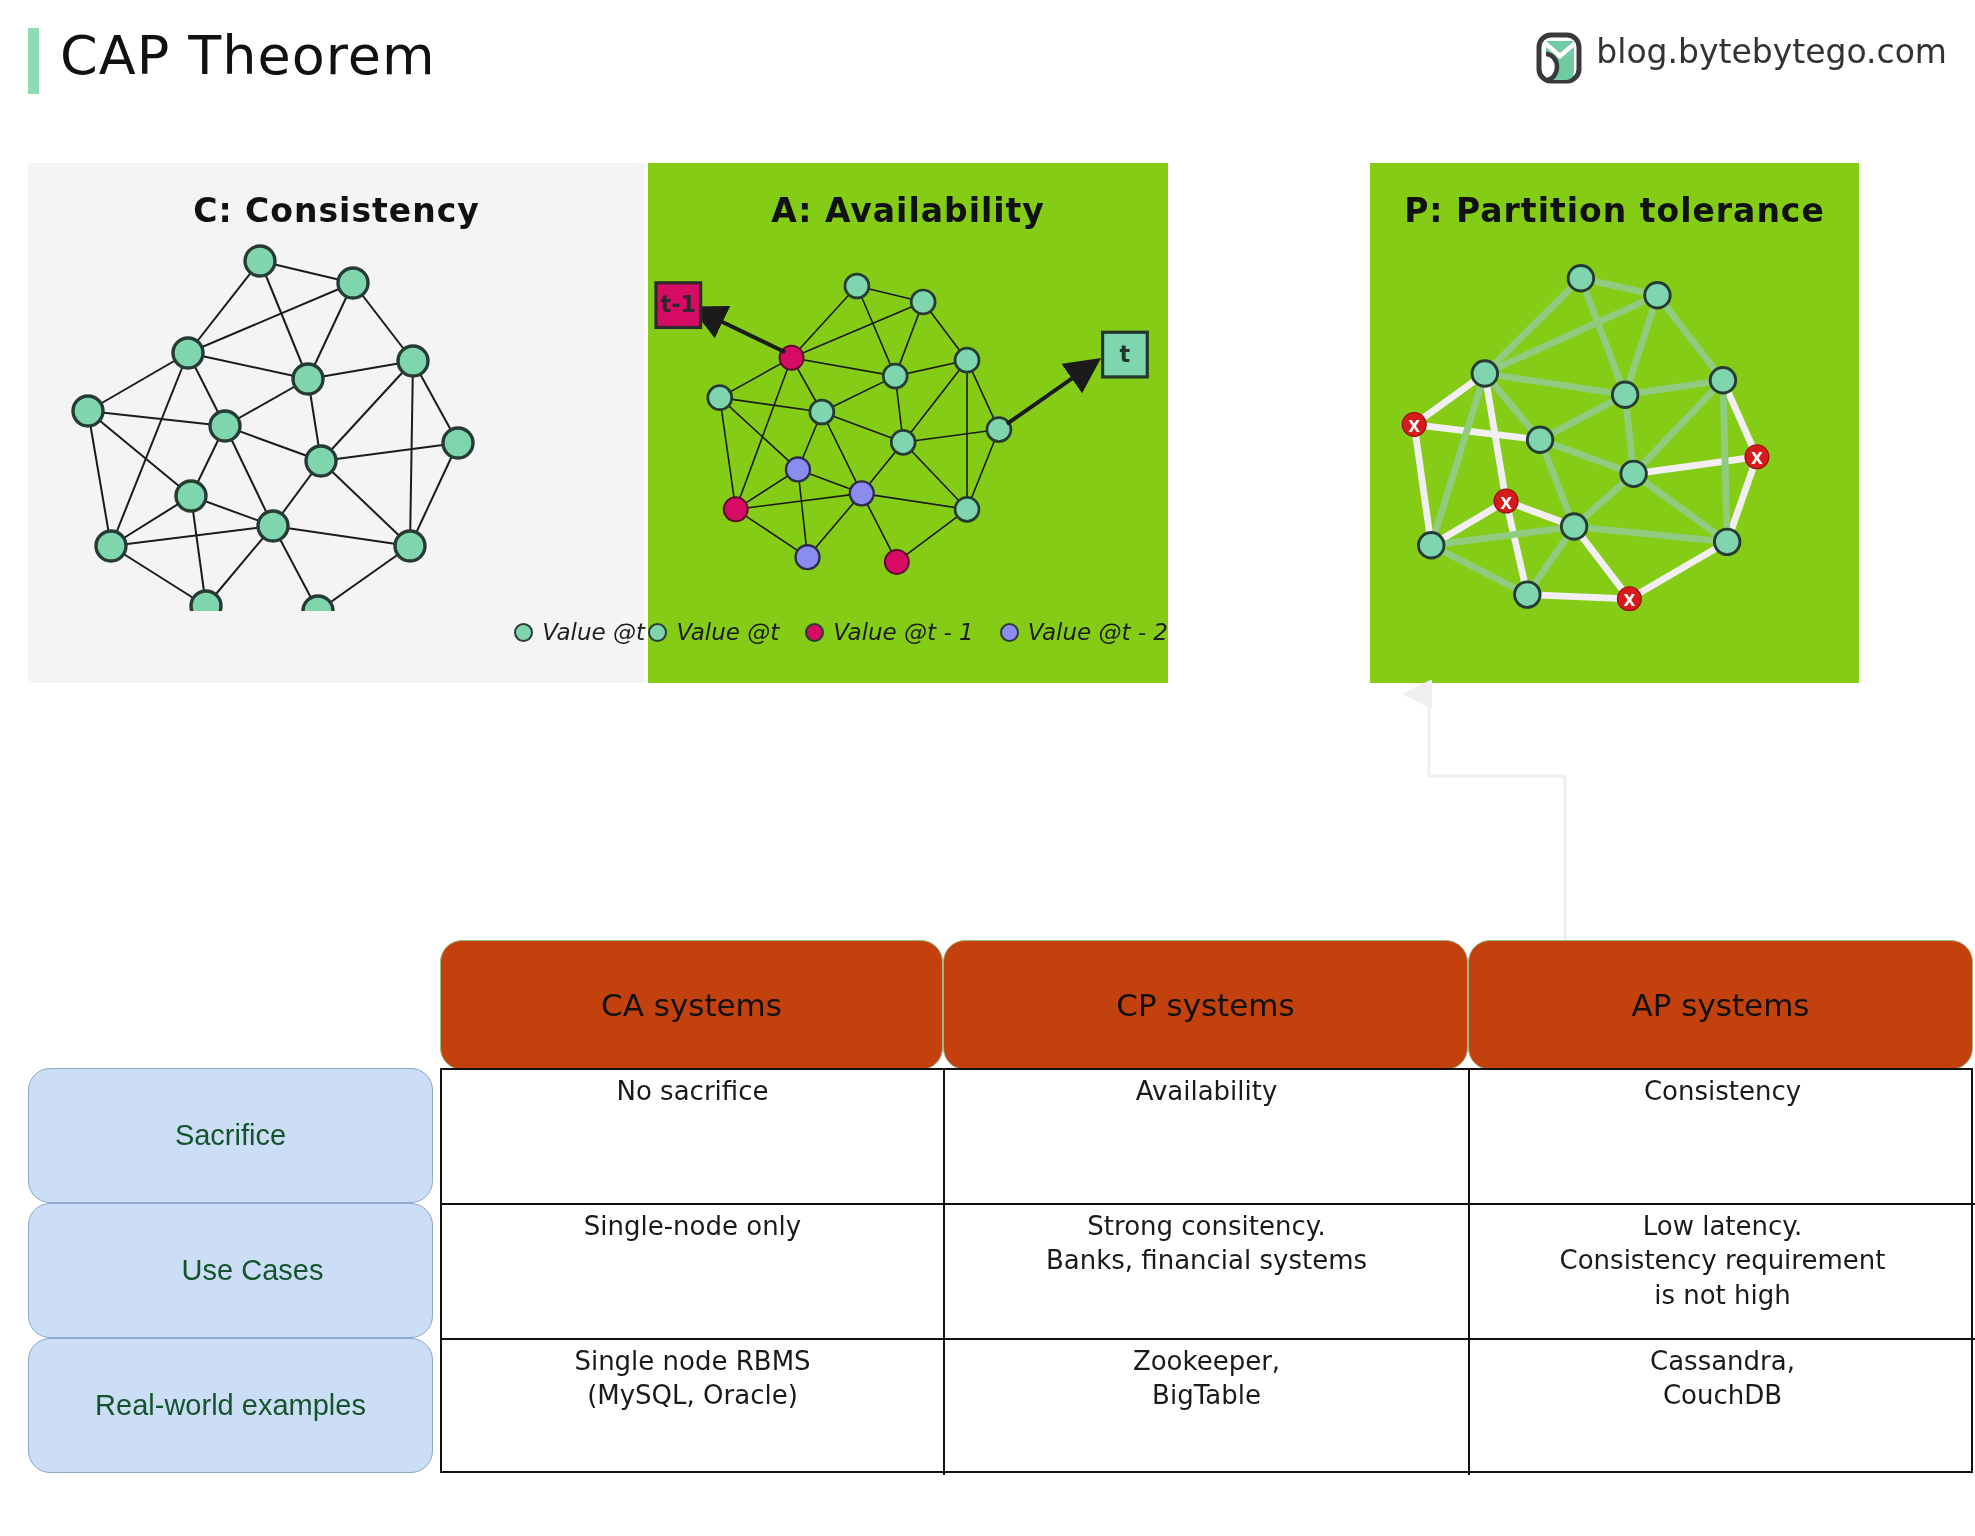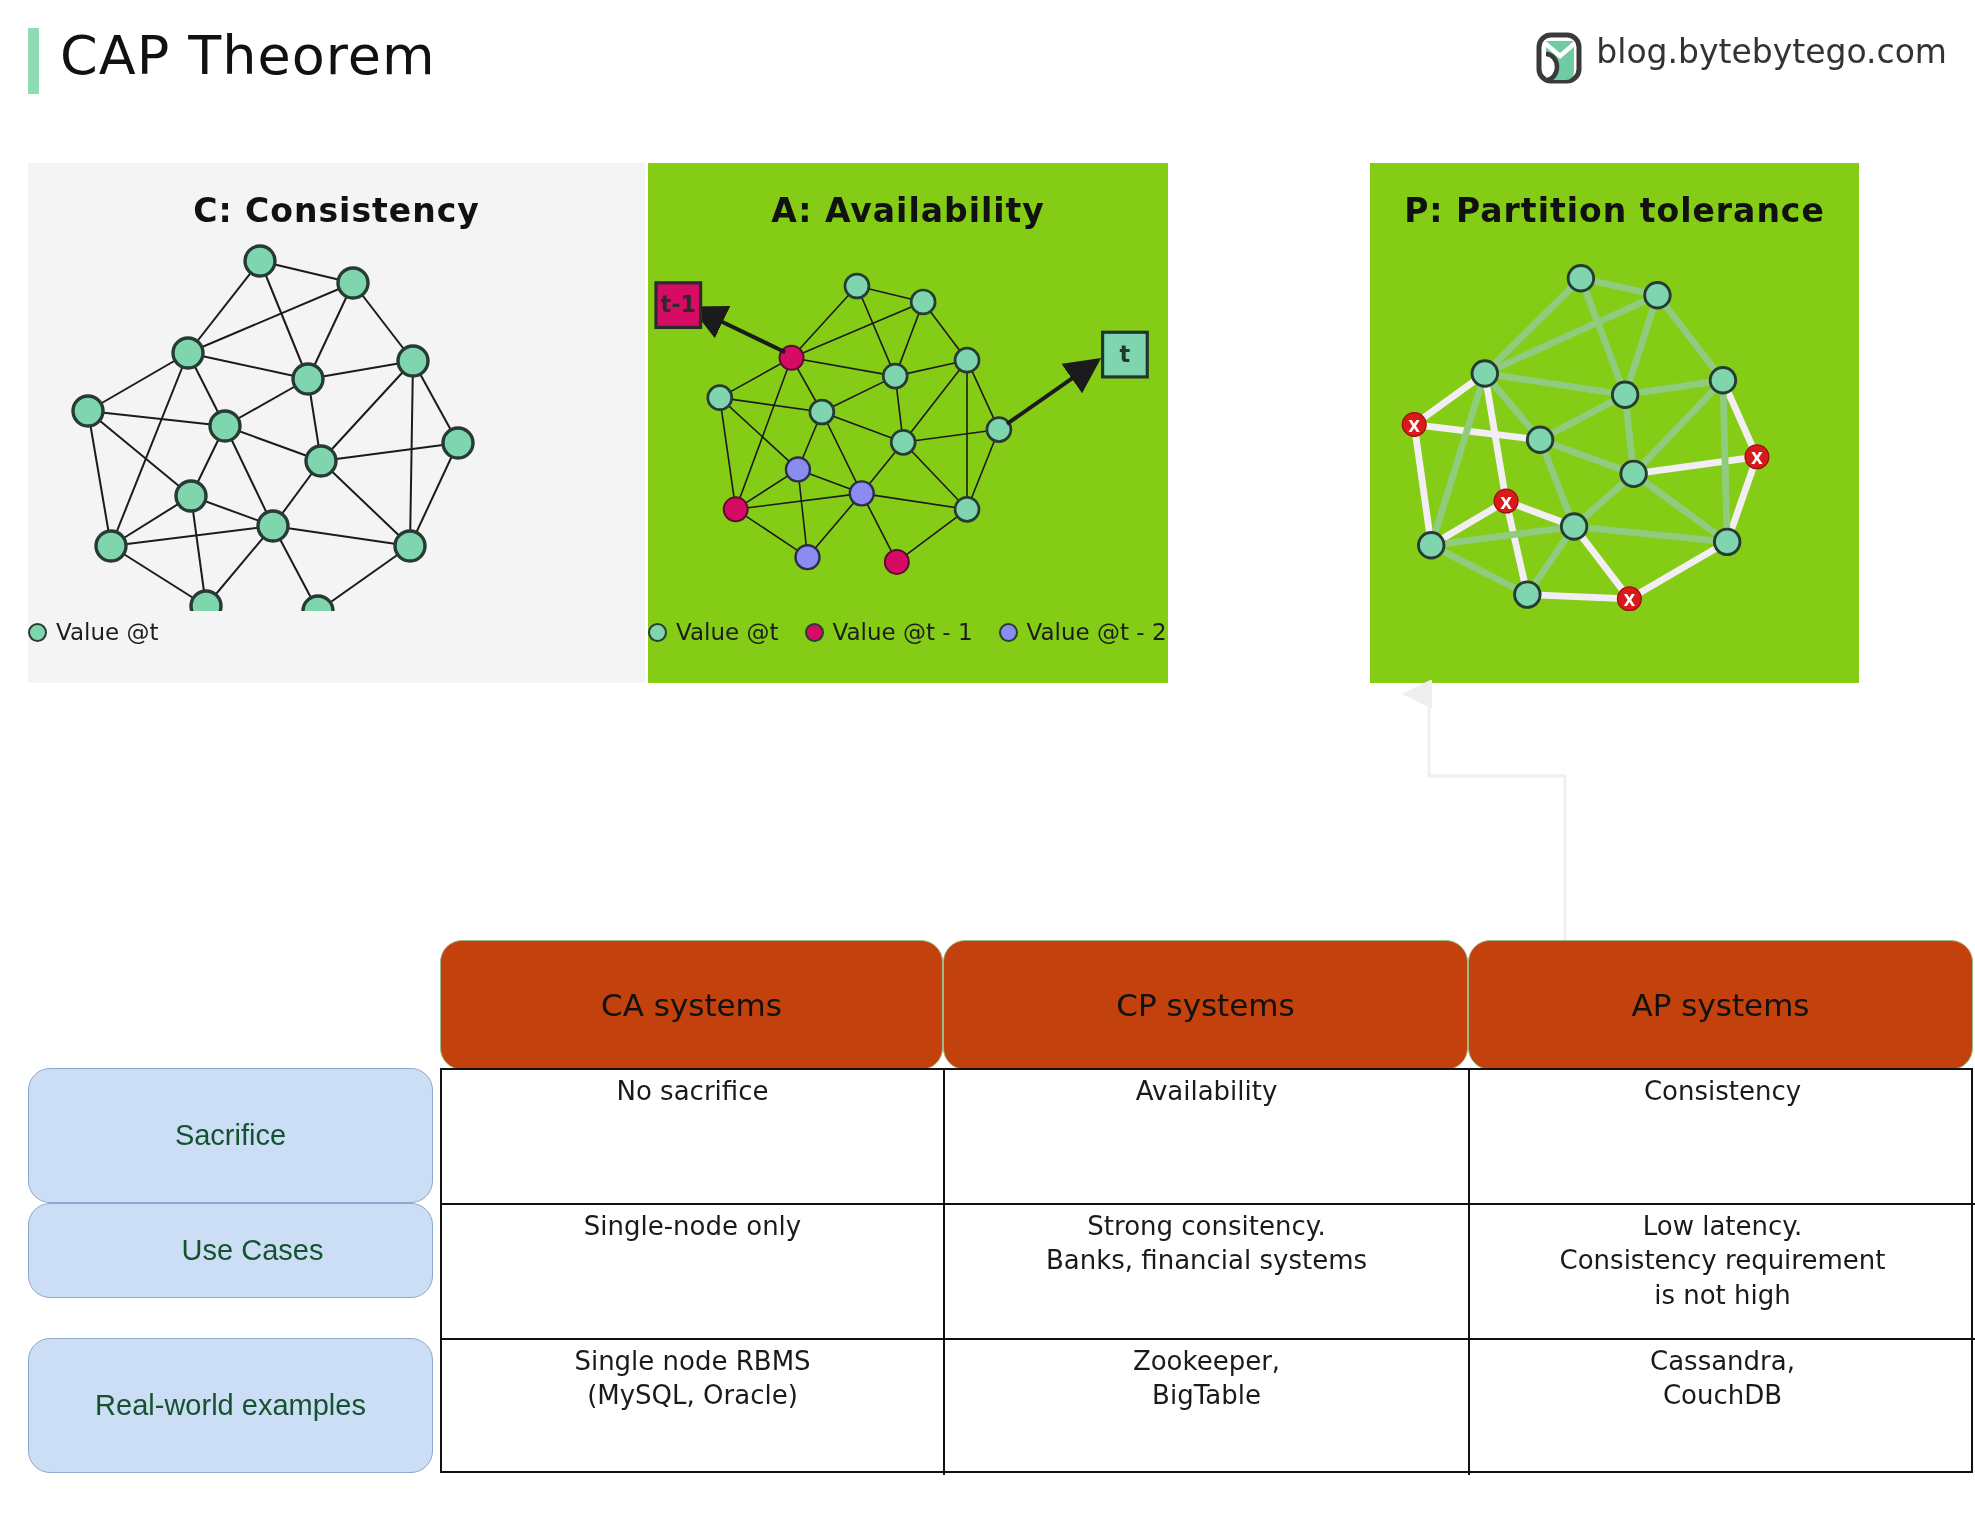--- a/index.html
+++ b/index.html
@@ -77,23 +77,24 @@
     left: 0; top: 58px;
     width: 100%;
     height: 390px;
     display: block;
   }
   .legend {
     position: absolute;
     left: 0; right: 0;
     bottom: 38px;
     display: flex;
-    justify-content: flex-start;
+    justify-content: flex-end;
     align-items: center;
     gap: 26px;
+    font-style: italic;
   }
   .legend-item { display: flex; align-items: center; gap: 9px; }
   .legend-dot {
     width: 19px; height: 19px;
     border-radius: 50%;
     border: 2.5px solid #2b3b35;
     box-sizing: border-box;
   }
   .legend-label {
     font-family: "DejaVu Sans", sans-serif;
@@ -142,21 +143,21 @@
     justify-content: center;
     box-sizing: border-box;
   }
   .row-label-text {
     font-family: Liberation Sans, sans-serif;
     font-size: 29px;
     color: #14532d;
     white-space: nowrap;
   }
   #rowl-0 { top: 128px; height: 135px; }
-  #rowl-1 { top: 263px; height: 95px; padding-left: 44px; }
+  #rowl-1 { top: 263px; height: 135px; padding-left: 44px; }
   #rowl-2 { top: 398px; height: 135px; }
 
   #grid {
     position: absolute;
     left: 440px; top: 128px;
     width: 1533px; height: 405px;
     border: 2px solid #111111;
     box-sizing: border-box;
     display: grid;
     grid-template-columns: 503px 525px 505px;

